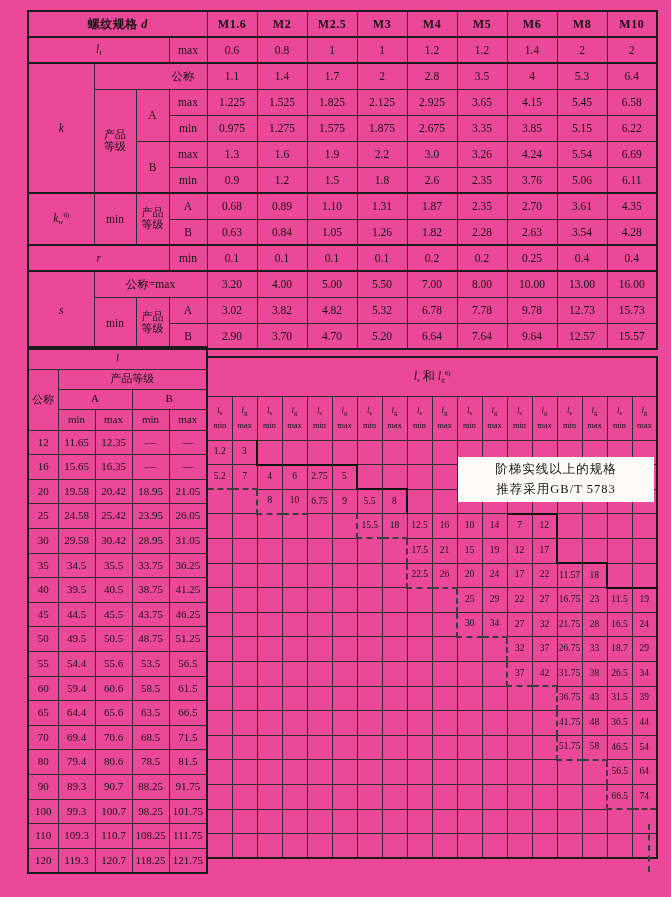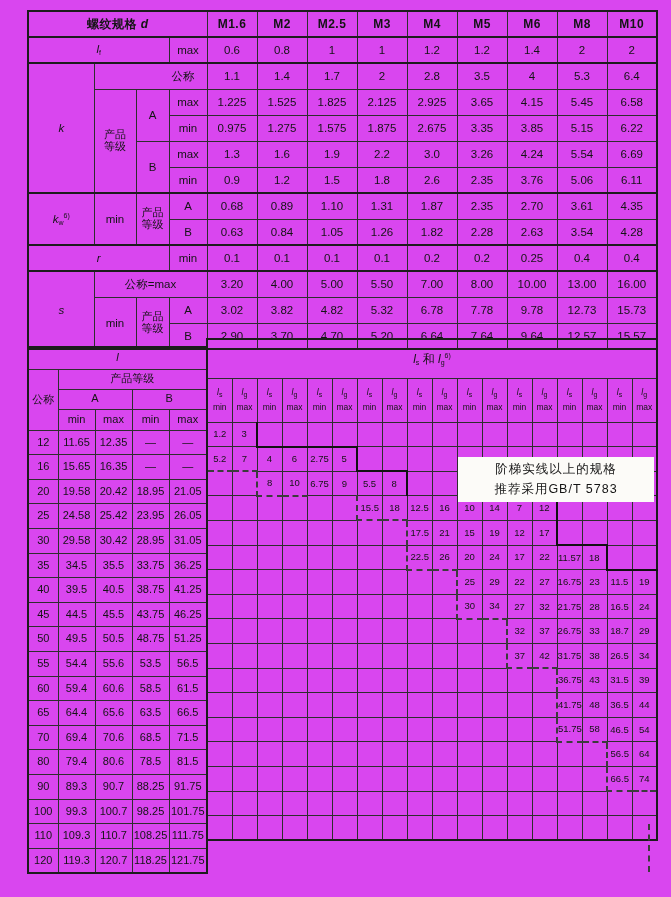--- a/index.html
+++ b/index.html
@@ -1,36 +1,36 @@
 <!DOCTYPE html>
 <html><head>
 <meta charset="utf-8">
 <style>
   html,body{margin:0;padding:0;}
-  .page{position:relative;width:671px;height:897px;background:#d946ef;
-        font-family:Liberation Sans, sans-serif;color:#141414;overflow:hidden;}
+  .page{position:relative;width:671px;height:897px;background:#ec4899;
+        font-family:Liberation Serif, serif;color:#141414;overflow:hidden;}
   table{border-collapse:collapse;table-layout:fixed;position:absolute;border:2px solid #1c1c1c;}
   td{border:1px solid #2e2e2e;text-align:center;vertical-align:middle;padding:0;
      white-space:nowrap;overflow:hidden;font-size:11.5px;line-height:1.05;}
   i{font-style:italic;}
   sub{font-size:7px;vertical-align:-2px;}
   sup{font-size:7px;vertical-align:5px;}
   
   .upper{left:27px;top:10px;width:629px;}
   .upper tr{height:26px;}
   .upper .hd td{font-size:12px;font-weight:bold;letter-spacing:.5px;}
   .upper .sec td{border-top:2px solid #1c1c1c;}
   .lab2{display:block;font-size:11px;}
   .rgt{text-align:right;padding-right:12px;}
   
   .lleft{left:27px;top:346px;width:179px;}
   .lleft td{font-size:11px;}
   .lleft .h1{height:22px;} .lleft .h2{height:20px;} .lleft .h3{height:20px;} .lleft .h4{height:21px;}
   
-  .lright{left:206px;top:338px;width:450px;border-radius:21px;}
+  .lright{left:206px;top:356px;width:450px;border-radius:21px;}
   .lright td{font-size:9.5px;}
   .lright .h1{height:39px;} .lright .h1 td{font-size:12px;}
   .lright .h2{height:44px;} .lright .h2 td,.sh{font-size:8.5px;line-height:1.5;}
   .dr{height:24.61px;}
   
   .t2{border-top:2.5px solid #111 !important;}
   .l2{border-left:2.5px solid #111 !important;}
   .bd{border-bottom:2px dashed #3c3c3c !important;}
   .ld{border-left:2px dashed #3c3c3c !important;}
   

